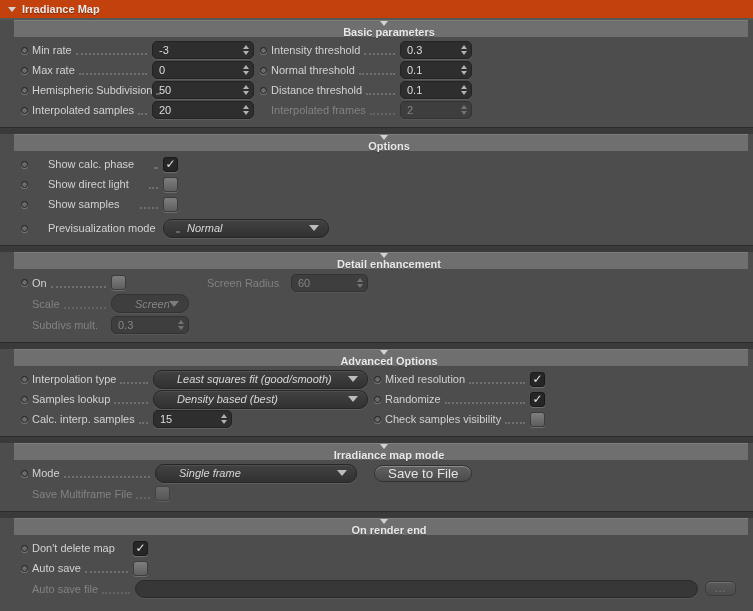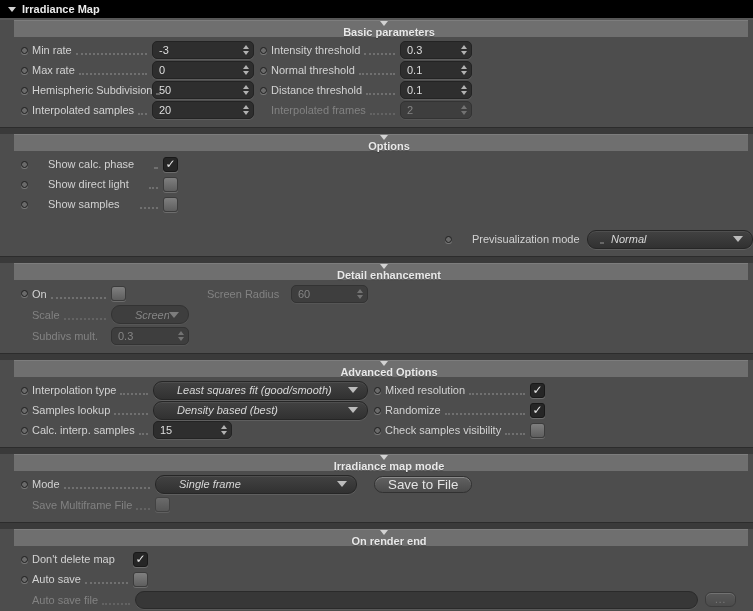--- a/index.html
+++ b/index.html
@@ -6,21 +6,21 @@
   #app{
     width:753px;height:611px;
     background:#4d4d4d;
     font-family:"Liberation Sans","DejaVu Sans",sans-serif;
     font-size:11px;color:#cfcfcf;
     position:relative;overflow:hidden;
     -webkit-font-smoothing:antialiased;
   }
   
   .topbar{
-    height:18px;background:#000000;border-bottom:2px solid #575757;
+    height:18px;background:#c2410c;border-bottom:2px solid #575757;
     display:flex;align-items:center;padding-left:8px;
   }
   .topbar .title{font-weight:bold;color:#eaeaea;text-shadow:0 1px 1px rgba(0,0,0,.35);}
   .tri{
     width:0;height:0;border-left:4px solid transparent;border-right:4px solid transparent;
     border-top:5px solid #d2d2d2;margin-right:6px;flex:none;
   }
   
   .ghead{
     height:16px;margin:0 5px 0 14px;background:#6f6f6f;
@@ -91,21 +91,21 @@
   .dis .step .up{border-bottom-color:#737373;} .dis .step .dn{border-top-color:#737373;}
   .dis .arrow{border-top-color:#7d7d7d;}
   .dim{opacity:.6;}
   
   .filefield{
     height:16px;width:561px;border-radius:9px;flex:none;
     background:#373737;border:1px solid #2a2a2a;box-shadow:0 1px 0 rgba(255,255,255,.07);
   }
   .spacer81{width:81px;flex:none;}
   .ml6{margin-left:6px;} .ml17{margin-left:17px;} .ml7{margin-left:7px;}
-  .mt4{margin-top:15px;justify-content:flex-end;}
+  .mt4{margin-top:4px;}
 </style>
 </head>
 <body>
 
 <div id="app">
 
   <div class="topbar">
     <span class="tri"></span>
     <span class="title">Irradiance Map</span>
   </div>

